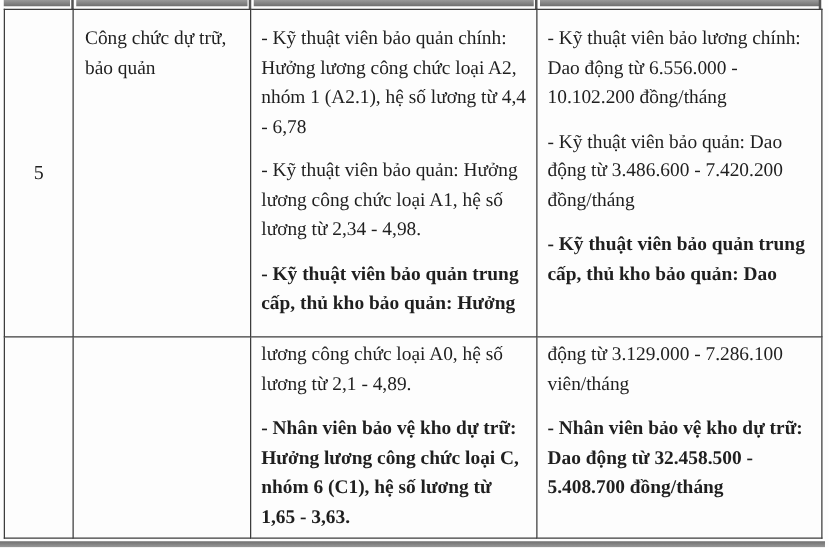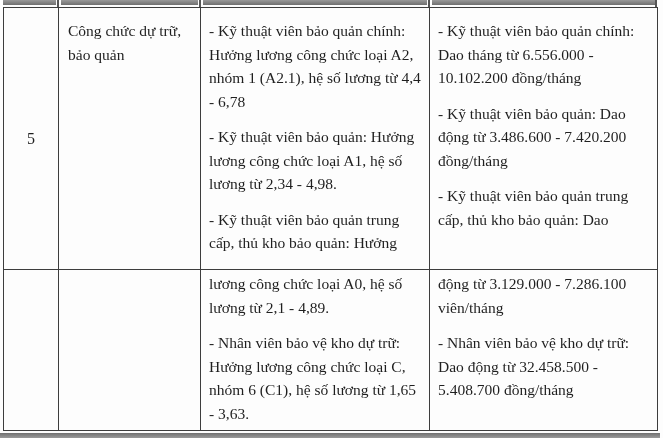--- a/index.html
+++ b/index.html
@@ -45,21 +45,21 @@
   td.num-cell {
     text-align: center;
     vertical-align: middle;
     padding: 0;
     font-size: 16px;
   }
   td.category-cell { padding-left: 9px; padding-right: 10px; }
   tr.row-top td { height: 262px; margin-left: 20px; }
   tr.row-bottom td { height: 161px; padding-top: 2px; }
   .para { margin: 0 0 12px 0; }
-  .para:last-child { margin-bottom: 0; }
+  .para:last-child { margin-bottom: 0; font-weight: bold; }
 </style>
 </head>
 <body>
 
 <div class="page">
 
   <div class="band" style="left:3px;   width:53px;"></div>
   <div class="band" style="left:61px;  width:137px;"></div>
   <div class="band" style="left:203px; width:224px;"></div>
   <div class="band" style="left:432px; width:224px;"></div>
@@ -83,21 +83,21 @@
         </td>
         <td class="category-cell">
           <span>Công chức dự trữ, bảo quản</span>
         </td>
         <td>
           <p class="para">- Kỹ thuật viên bảo quản chính: Hưởng lương công chức loại A2, nhóm 1 (A2.1), hệ số lương từ 4,4 - 6,78</p>
           <p class="para">- Kỹ thuật viên bảo quản: Hưởng lương công chức loại A1, hệ số lương từ 2,34 - 4,98.</p>
           <p class="para">- Kỹ thuật viên bảo quản trung cấp, thủ kho bảo quản: Hưởng</p>
         </td>
         <td>
-          <p class="para">- Kỹ thuật viên bảo quản chính: Dao tháng từ 6.556.000 - 10.102.200 đồng/tháng</p>
+          <p class="para">- Kỹ thuật viên bảo lương chính: Dao động từ 6.556.000 - 10.102.200 đồng/tháng</p>
           <p class="para">- Kỹ thuật viên bảo quản: Dao động từ 3.486.600 - 7.420.200 đồng/tháng</p>
           <p class="para">- Kỹ thuật viên bảo quản trung cấp, thủ kho bảo quản: Dao</p>
         </td>
       </tr>
       <tr class="row-bottom">
         <td class="num-cell"></td>
         <td class="category-cell"></td>
         <td>
           <p class="para">lương công chức loại A0, hệ số lương từ 2,1 - 4,89.</p>
           <p class="para">- Nhân viên bảo vệ kho dự trữ: Hưởng lương công chức loại C, nhóm 6 (C1), hệ số lương từ 1,65 - 3,63.</p>

